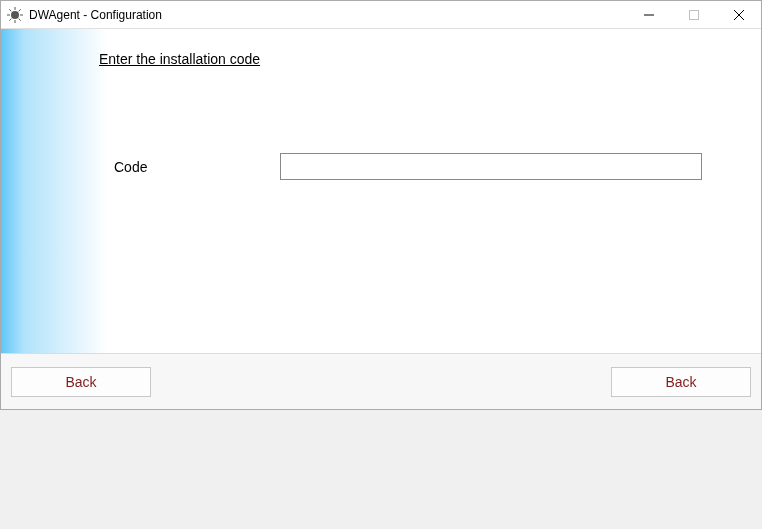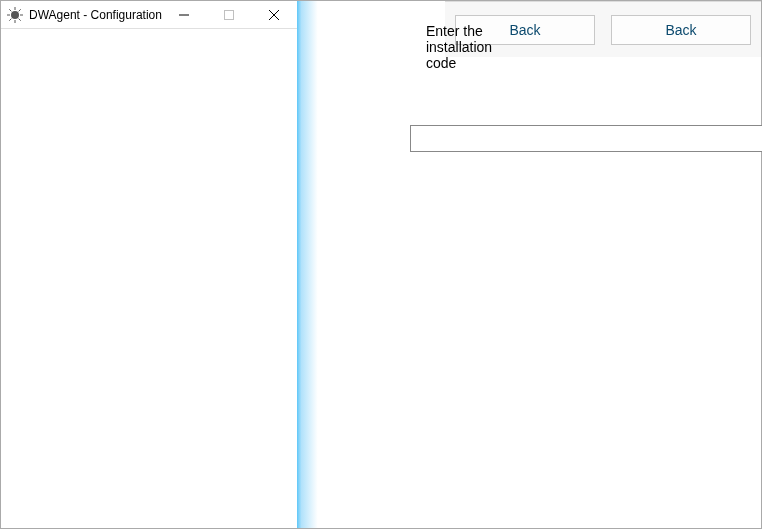--- a/index.html
+++ b/index.html
@@ -6,25 +6,25 @@
     body {
       font-family: "Segoe UI", Tahoma, sans-serif;
       font-size: 13px;
       background: #f0f0f0;
       width: 762px;
       height: 529px;
       overflow: hidden;
     }
     .window {
       width: 762px;
-      height: 529px;
+      height: 410px;
       background: #ffffff;
       border: 1px solid #aaaaaa;
       display: flex;
-      flex-direction: row;
+      flex-direction: column;
       position: relative;
     }
     .titlebar {
       height: 28px;
       display: flex;
       align-items: center;
       background: #ffffff;
       border-bottom: 1px solid #e0e0e0;
       padding-left: 6px;
     }
@@ -58,24 +58,25 @@
     }
     .win-btn.disabled { color: #c0c0c0; }
     .win-btn svg { display: block; }
     .content {
       flex: 1;
       position: relative;
       background: linear-gradient(to right, #5ec7f8 0%, #b1e2fb 3%, #ffffff 14%, #ffffff 100%);
     }
     .instruction {
       position: absolute;
-      left: 129px;
+      left: 98px;
       top: 22px;
       font-size: 14px;
       color: #000;
+      text-decoration: underline;
     }
     .field-row {
       position: absolute;
       left: 113px;
       top: 124px;
       display: flex;
       align-items: center;
     }
     .field-label {
       width: 166px;
@@ -98,21 +99,21 @@
       align-items: center;
       padding: 0 10px;
       gap: 8px;
     }
     .btn {
       width: 140px;
       height: 30px;
       background: #fdfdfd;
       border: 1px solid #c8c8c8;
       font-size: 14px;
-      color: #0c4a6e;
+      color: #7f1d1d;
       cursor: pointer;
     }
     .spacer { flex: 1; }
   </style>
 </head>
 <body>
 
 <div class="window">
   <div class="titlebar">
     <span class="icon">
@@ -147,20 +148,21 @@
             <line x1="0" y1="0" x2="10" y2="10" stroke="#000" stroke-width="1"></line>
             <line x1="10" y1="0" x2="0" y2="10" stroke="#000" stroke-width="1"></line>
           </svg>
       </button>
     </div>
   </div>
 
   <div class="content">
     <div class="instruction">Enter the installation code</div>
     <div class="field-row">
+      <div class="field-label">Code</div>
       <input type="text" class="code-input" autofocus="" value="" style="">
     </div>
   </div>
 
   <div class="footer">
     <button class="btn">Back</button>
     <div class="spacer"></div>
     <button class="btn">Back</button>
   </div>
 </div>

